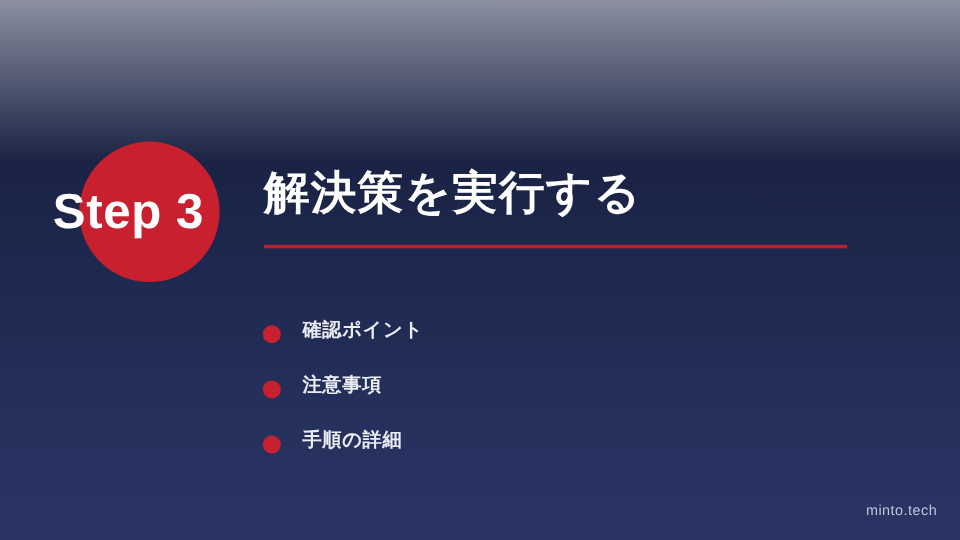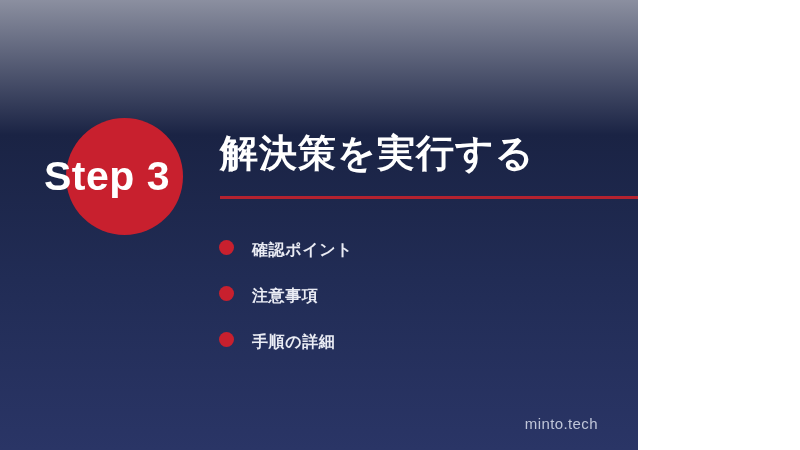--- a/index.html
+++ b/index.html
@@ -8,21 +8,21 @@
   }
   body {
     width: 800px;
     height: 450px;
     overflow: hidden;
     font-family: "Liberation Sans", "DejaVu Sans", sans-serif;
   }
 
   #slide {
     position: relative;
-    width: 638px;
+    width: 800px;
     height: 450px;
     background: linear-gradient(to bottom, #141A35 0%, #18204180 0%, #1A2344 30%, #212C55 62%, #2A3566 100%);
     overflow: hidden;
   }
 
   
   #step-badge {
     position: absolute;
     left: 66px;
     top: 118px;
@@ -43,21 +43,21 @@
     font-size: 41px;
     font-weight: bold;
     letter-spacing: 0.5px;
     white-space: nowrap;
   }
 
   
   #title-block {
     position: absolute;
     left: 220px;
-    top: 128px;
+    top: 136px;
     width: 520px;
   }
 
   #slide-title {
     color: #FFFFFF;
     font-size: 38px;
     font-weight: bold;
     line-height: 50px;
     letter-spacing: 1px;
     white-space: nowrap;
@@ -73,21 +73,21 @@
   
   #bullet-list {
     position: absolute;
     left: 219px;
     top: 240px;
     width: 480px;
   }
 
   .bullet-row {
     display: flex;
-    align-items: flex-start;
+    align-items: flex-end;
     height: 46px;
   }
 
   .bullet-dot {
     width: 15px;
     height: 15px;
     border-radius: 50%;
     background: #C8202E;
     flex: 0 0 auto;
   }
@@ -97,24 +97,24 @@
     color: #EAECF4;
     font-size: 16px;
     font-weight: bold;
     letter-spacing: 0.6px;
     white-space: nowrap;
   }
 
   
   #watermark {
     position: absolute;
-    right: 40px;
+    right: 19px;
     bottom: 18px;
     color: #BFC5D8;
-    font-size: 15px;
+    font-size: 12px;
     letter-spacing: 0.4px;
     white-space: nowrap;
     text-align: center;
   }
 </style>
 </head>
 <body>
 
 <div id="slide">
 

